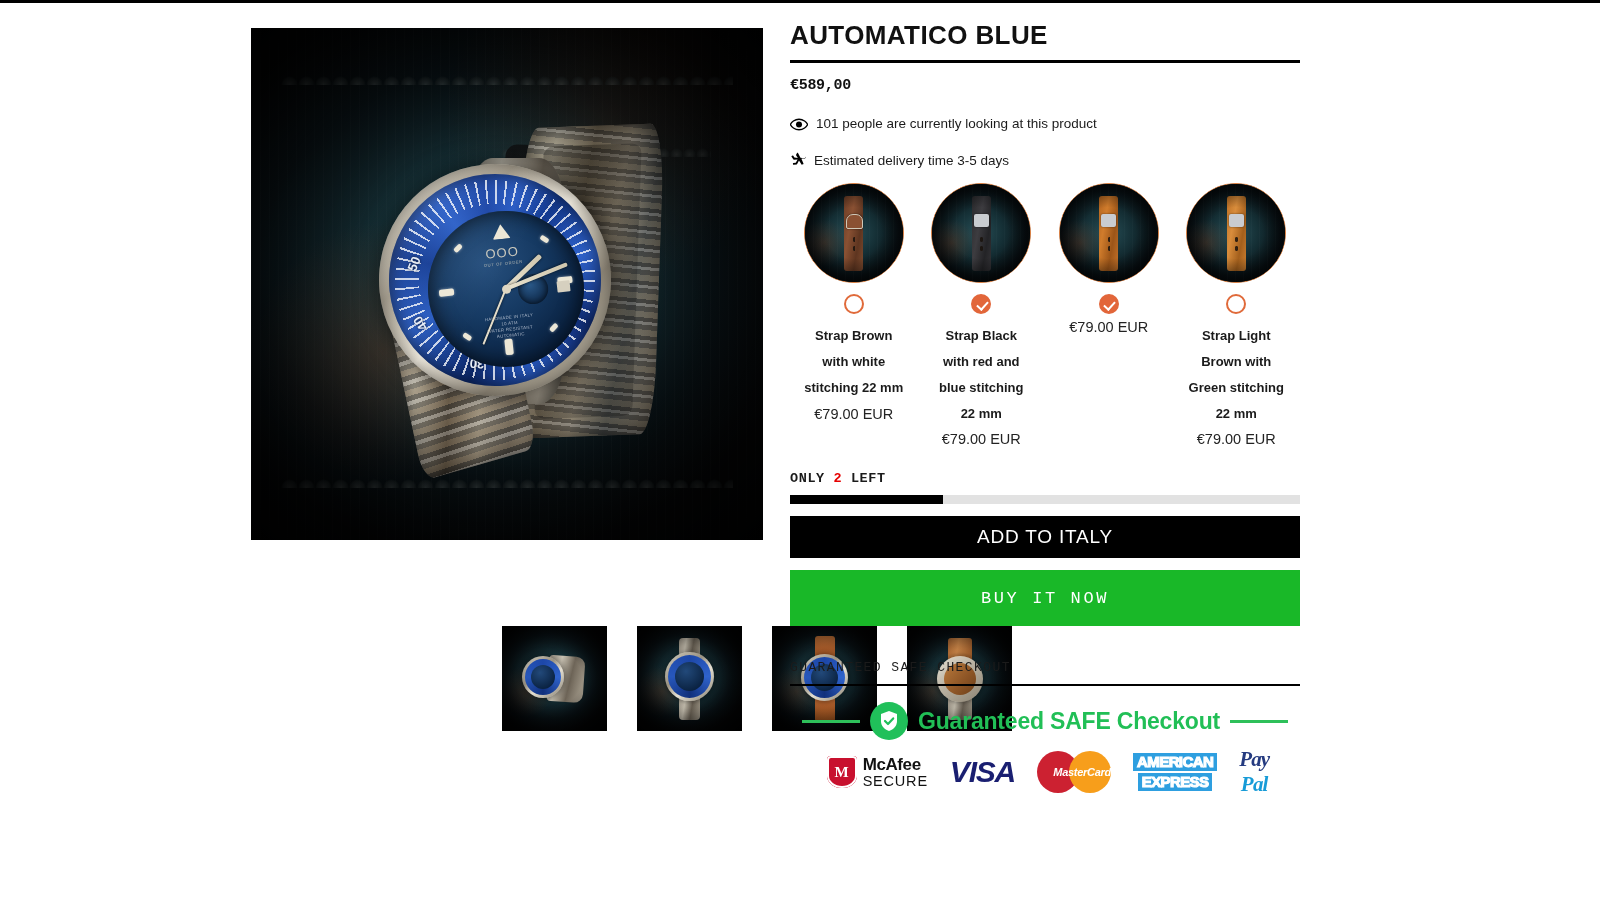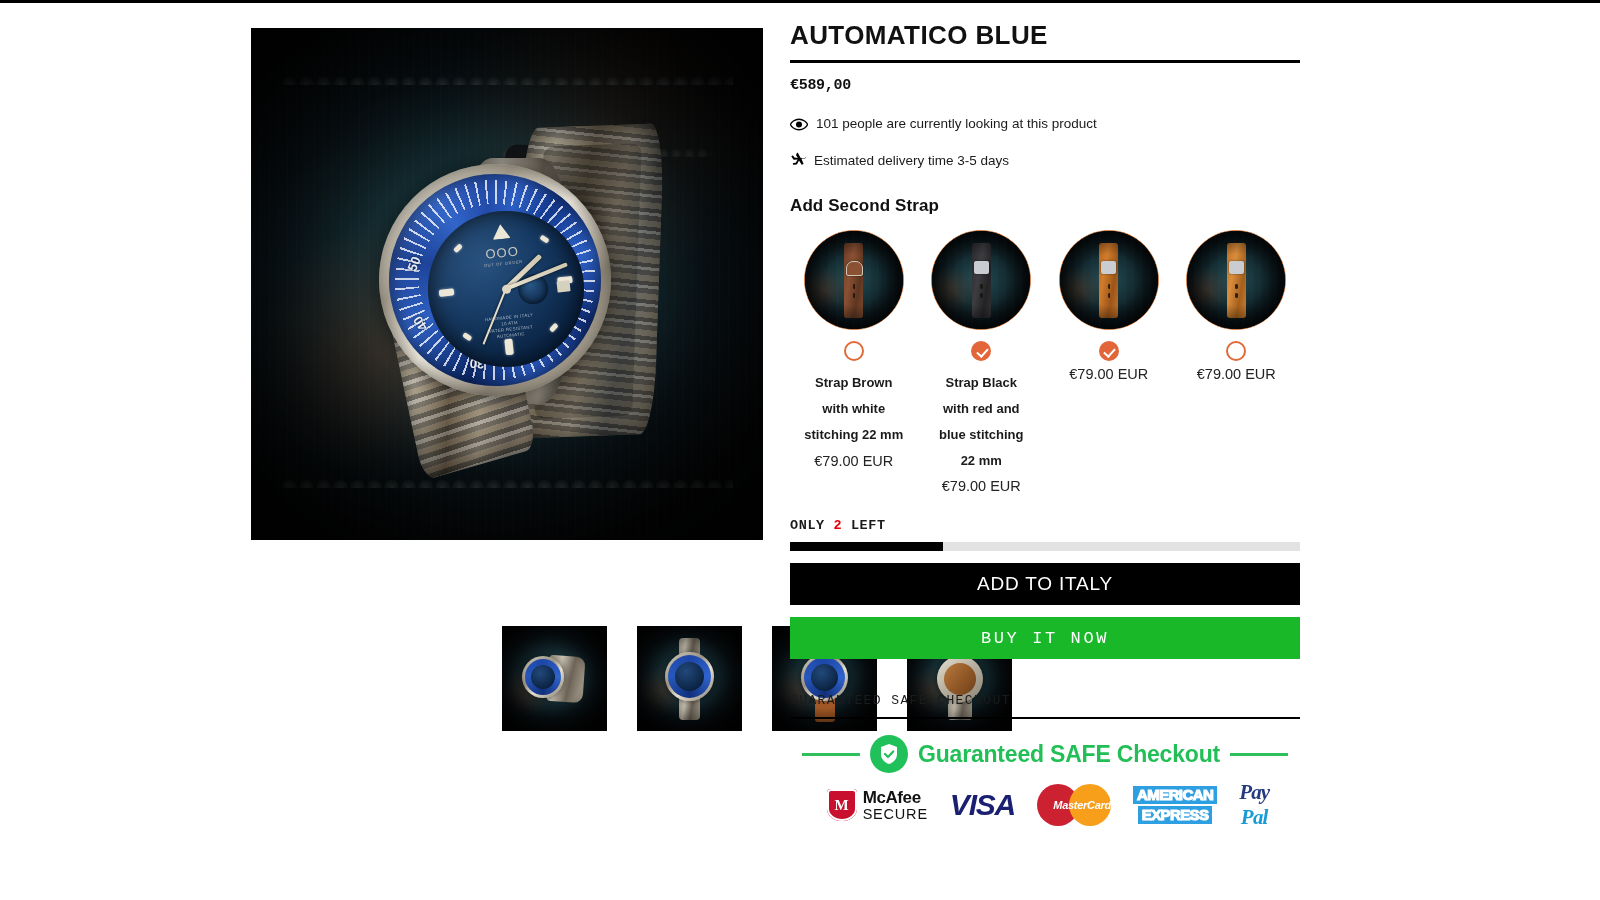--- a/index.html
+++ b/index.html
@@ -555,21 +555,21 @@
     margin-top: 12px;
     height: 42px;
     background: #000000;
     color: #ffffff;
     font-size: 19px;
     letter-spacing: 0.8px;
     font-family: "Liberation Sans", sans-serif;
   }
   .btn-buy {
     margin-top: 12px;
-    height: 42px;
+    height: 56px;
     background: #19b828;
     color: #ffffff;
     font-size: 17px;
     letter-spacing: 2.6px;
     font-family: "Liberation Mono", monospace;
   }
 
   
   .checkout-label {
     margin-top: 34px;
@@ -840,21 +840,20 @@
 
     <div class="meta-row plane">
       <span class="meta-icon">
         <svg width="17" height="17" viewBox="0 0 24 24" aria-hidden="true">
           <path d="M21.5 9.3 14.8 8 11.3 1.4c-.3-.6-1.1-.6-1.4 0L8.6 3.8c-.2.3-.2.6 0 .9L11 8.4 6.2 7.6 4.6 5.3c-.2-.3-.6-.4-.9-.2l-1.3.7c-.4.2-.5.7-.2 1l2.4 3.6c.2.3.5.4.8.4l5.3-.3-2.6 4.6-3.4.5c-.4 0-.7.4-.6.8l.2 1.1c.1.4.4.6.8.6l4.3-.6c.3 0 .6-.2.7-.5l2.6-5.1 3.6 5.6c.2.3.5.4.8.3l1.5-.5c.4-.1.6-.6.4-1l-2.9-6.7 5.2-1.1c.5-.1.8-.6.7-1.1-.1-.4-.5-.7-.9-.7z" fill="#000"></path>
         </svg>
       </span>
       <span class="meta-text">Estimated delivery time 3-5 days</span>
     </div>
 
-    <h2 class="section-title">Add Second Strap</h2>
 
     <div class="straps">
 
       <div class="strap">
         <div class="strap-img-wrap">
           <div class="s-bg"></div>
           <div class="s-strap s1"></div>
           <div class="s-vig"></div>
         </div>
         <div class="radio"></div>
@@ -883,20 +882,21 @@
         <div class="strap-price">€79.00 EUR</div>
       </div>
 
       <div class="strap">
         <div class="strap-img-wrap">
           <div class="s-bg"></div>
           <div class="s-strap s4"></div>
           <div class="s-vig"></div>
         </div>
         <div class="radio"></div>
+        <div class="strap-name">Strap Light Brown with Green stitching 22 mm</div>
         <div class="strap-price">€79.00 EUR</div>
       </div>
     </div>
 
     <div class="stock-label">
       <span>ONLY</span>
       <span class="count">2</span>
       <span>LEFT</span>
     </div>
     <div class="stock-bar">

